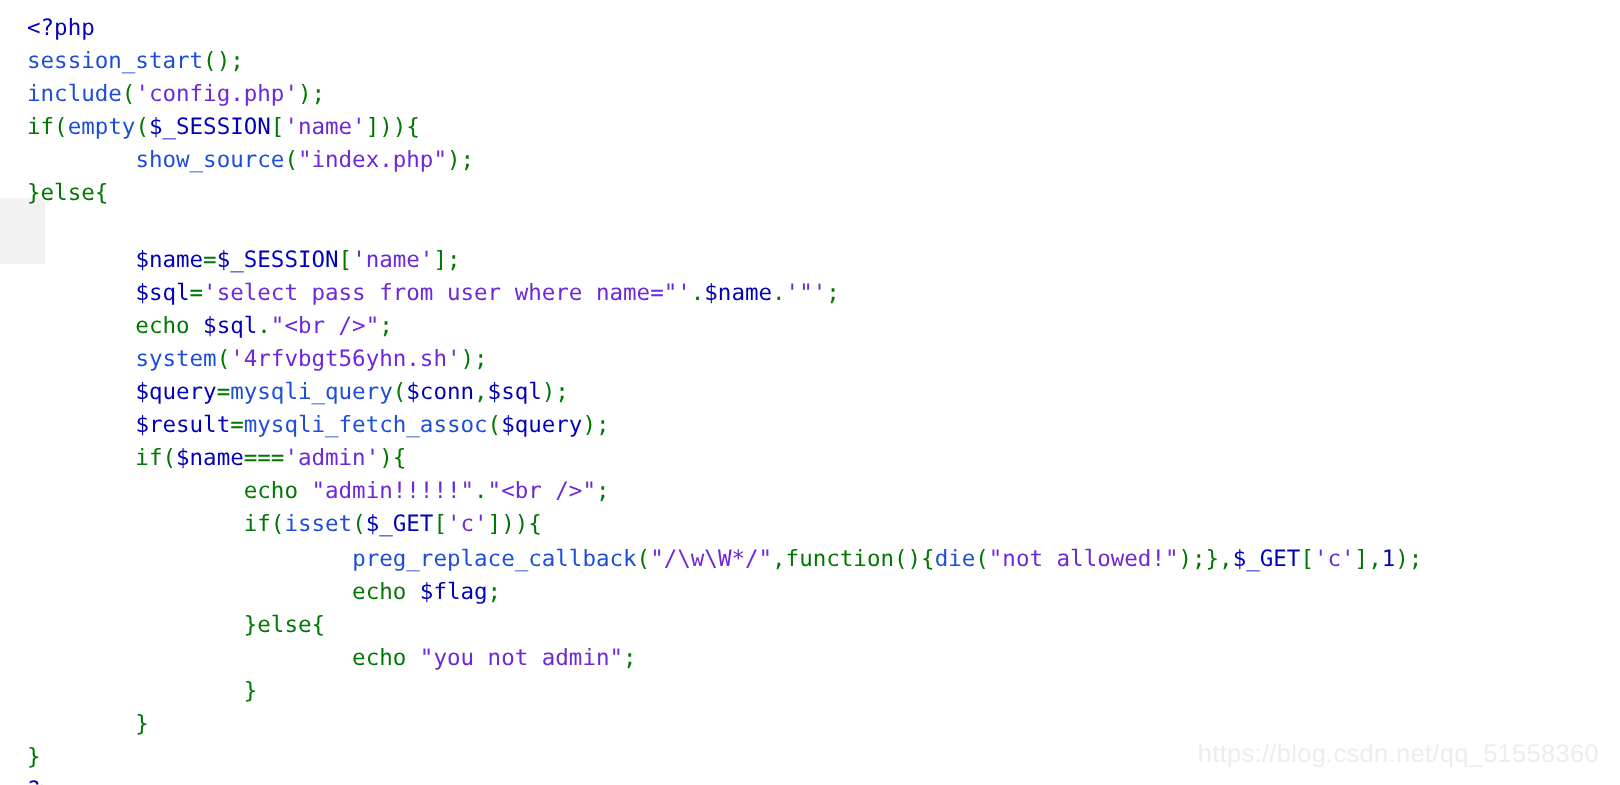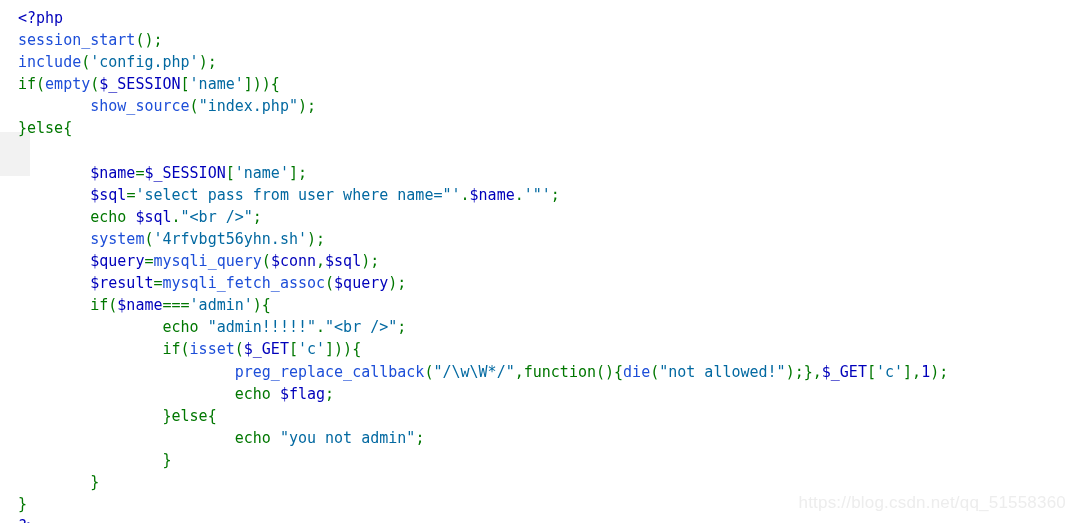--- a/index.html
+++ b/index.html
@@ -42,21 +42,21 @@
 
   .ln {
     display: block;
     height: 22.1px;
     white-space: pre;
   }
 
   
   .v  { color: #0000bb; }            
   .k  { color: #007700; }            
-  .s  { color: #0369a1; }            
+  .s  { color: #6d28d9; }            
   .f  { color: #1d4ed8; }            
 
   #watermark {
     position: absolute;
     right: 14px;
     bottom: 10px;
     font-family: "Liberation Sans", sans-serif;
     font-size: 17px;
     color: #ededed;
     letter-spacing: 0.2px;

